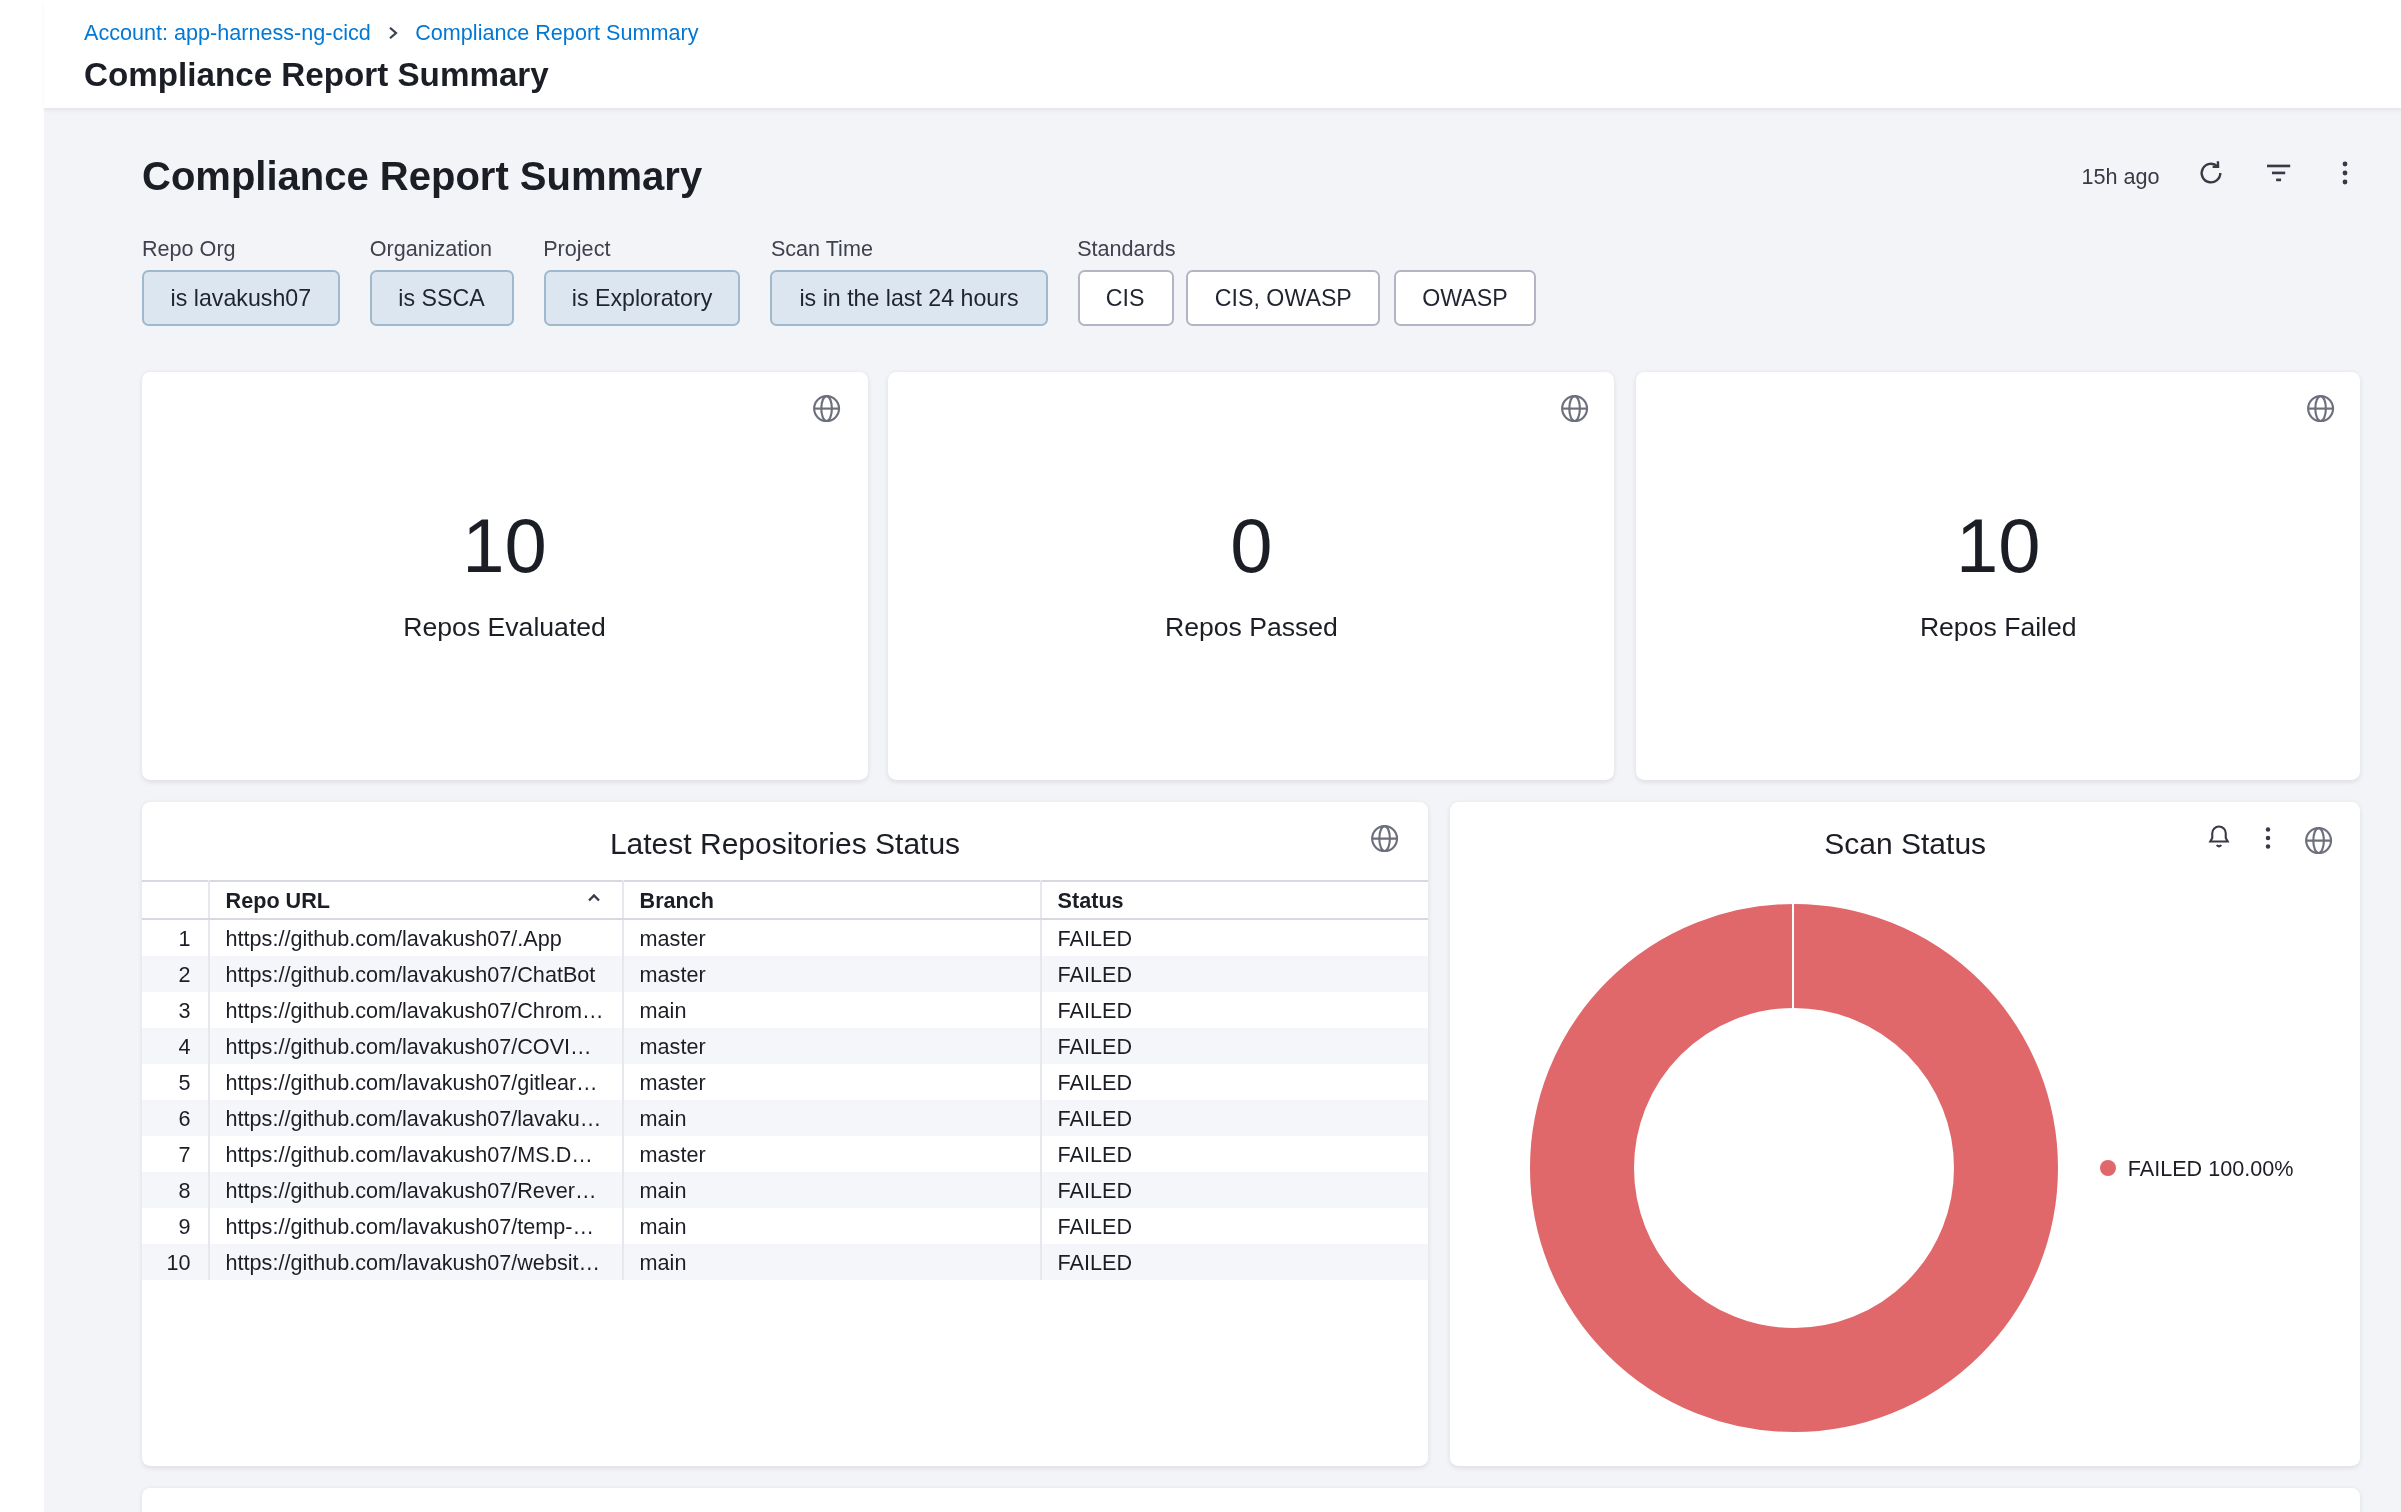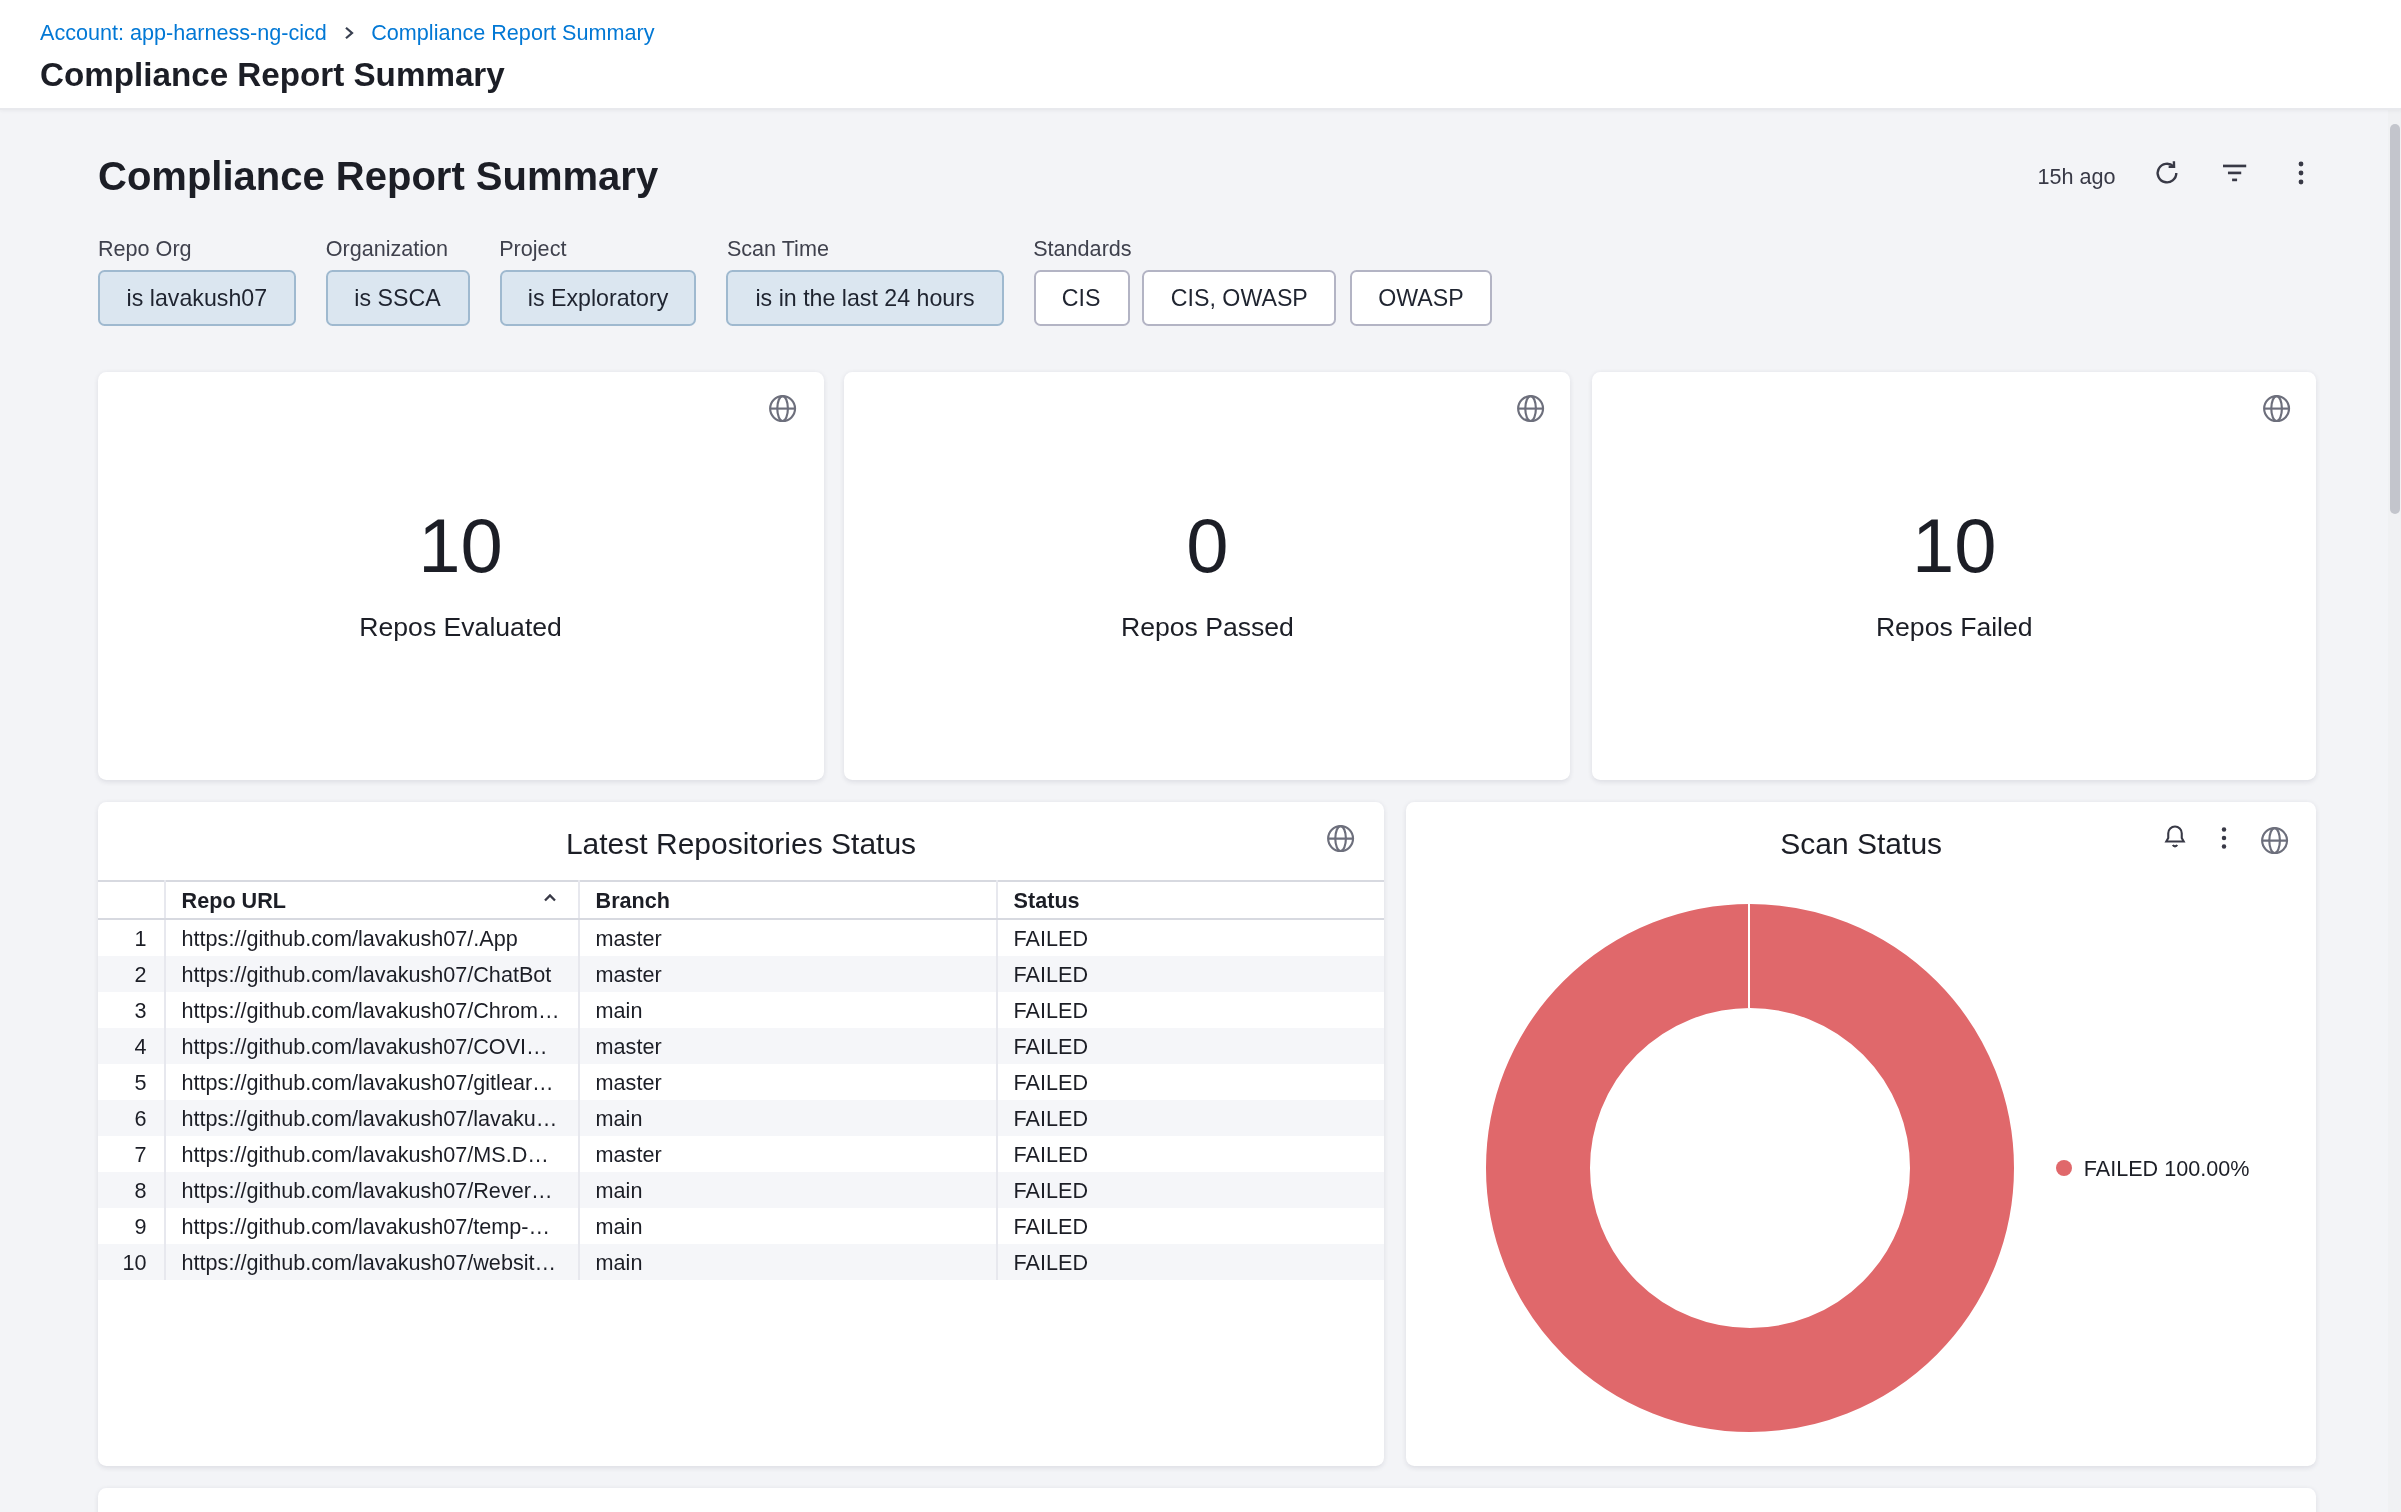--- a/index.html
+++ b/index.html
@@ -2,20 +2,21 @@
 <html style="font-size:13.3px"><head>
 <meta charset="utf-8">
 <style>
   html, body { margin: 0; padding: 0; background: #ffffff; }
   * { box-sizing: border-box; }
 
   #viewport {
     width: 2401px; height: 1512px;
     overflow: hidden; position: relative;
     background: #ffffff;
+    padding-left: 44px;
   }
   #scale {
     width: 1201px; height: 756px;
     transform: scale(2); transform-origin: 0 0;
     position: relative;
     font-family: "Liberation Sans", "DejaVu Sans", sans-serif;
     color: #1c1e26;
   }
 
   

